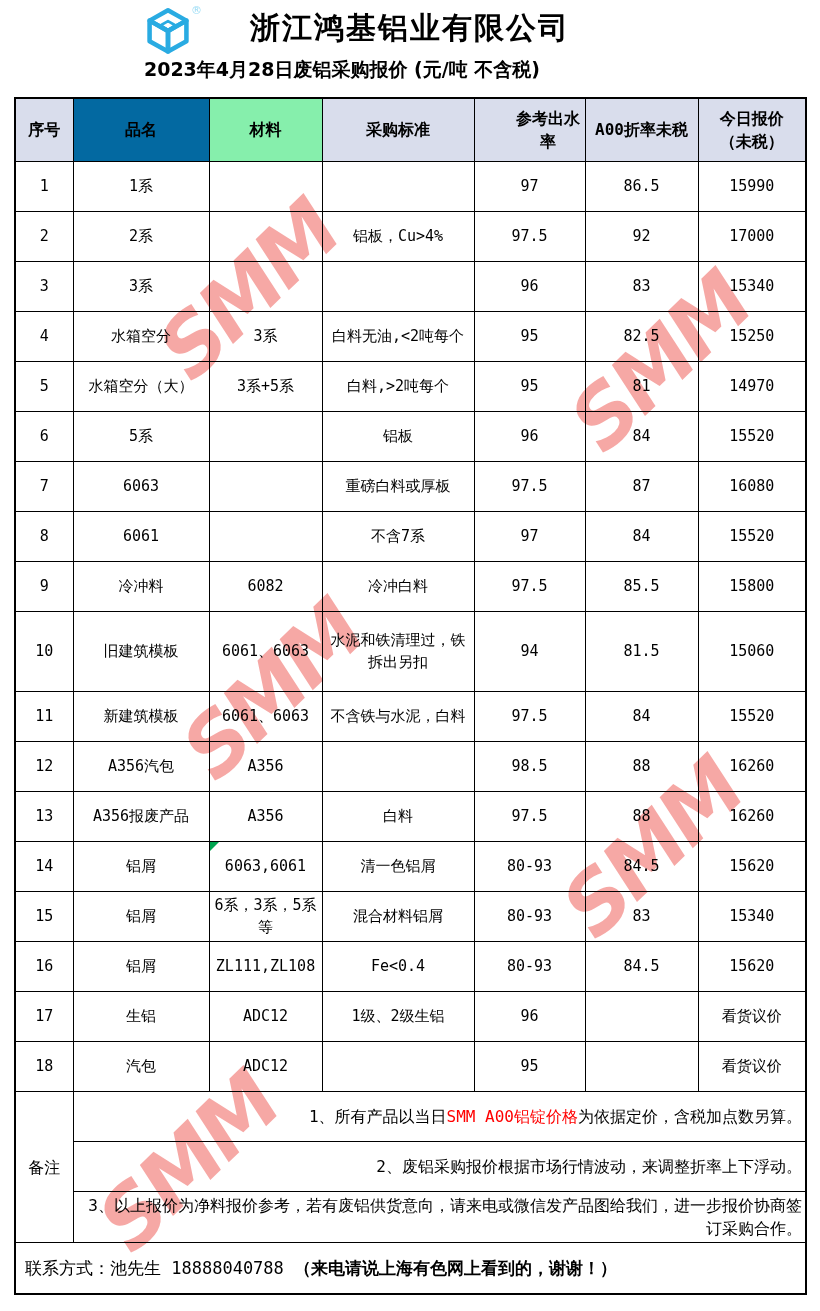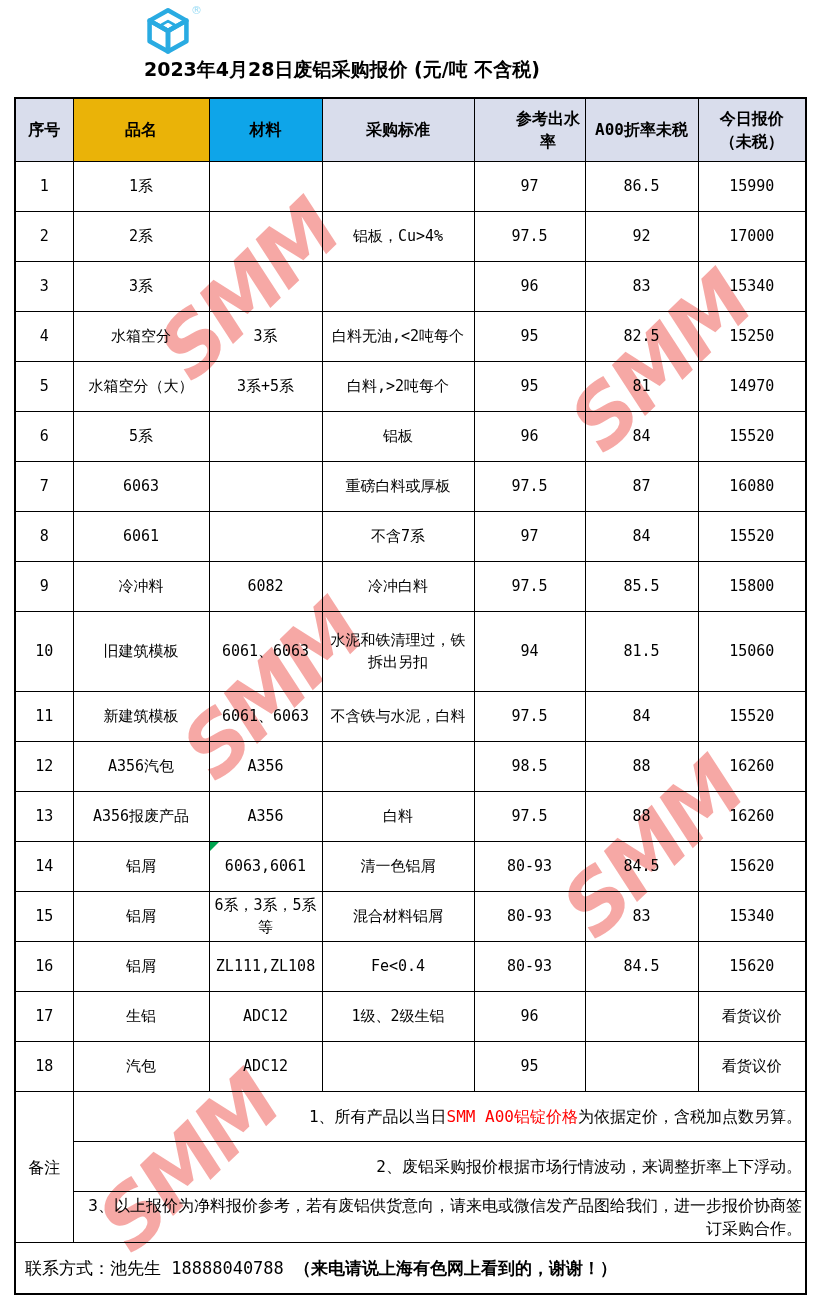--- a/index.html
+++ b/index.html
@@ -63,38 +63,39 @@
     <svg width="52" height="52" viewBox="0 0 48 48">
       <g fill="none" stroke="#29abe2" stroke-width="4.2" stroke-linejoin="round">
         <path d="M24 4 L41 13.5 L24 23 L7 13.5 Z"></path>
         <path d="M7 13.5 L24 23 L24 42 L7 32.5 Z"></path>
         <path d="M41 13.5 L24 23 L24 42 L41 32.5 Z"></path>
         <path d="M24 14 L31 18 L24 22 L17 18 Z" stroke-width="2.5"></path>
       </g>
     </svg>
     <span class="reg-mark">®</span>
   </div>
+  <div class="company-title">浙江鸿基铝业有限公司</div>
   <div class="subtitle">2023年4月28日废铝采购报价 (元/吨 不含税)</div>
 
   <div class="tbl-wrap">
     <table>
       <colgroup>
         <col style="width:58px">
           <col style="width:136px">
           <col style="width:113px">
         <col style="width:152px">
           <col style="width:111px">
           <col style="width:113px">
         <col style="width:108px">
       </colgroup>
       <thead>
         <tr>
           <th style="background: rgb(217, 221, 236); margin-top: 43px;">序号</th>
-          <th style="background: #eab308;">品名</th>
-          <th style="background: #0ea5e9;">材料</th>
+          <th style="background: #0369a1;">品名</th>
+          <th style="background: #86efac;">材料</th>
           <th style="background: rgb(217, 221, 236);">采购标准</th>
           <th style="background: rgb(217, 221, 236); padding-left: 40px;">参考出水率</th>
           <th style="background: rgb(217, 221, 236);">A00折率未税</th>
           <th style="background: rgb(217, 221, 236);">今日报价
 （未税）</th>
         </tr>
       </thead>
       <tbody>
           <tr>
             <td>1</td>

